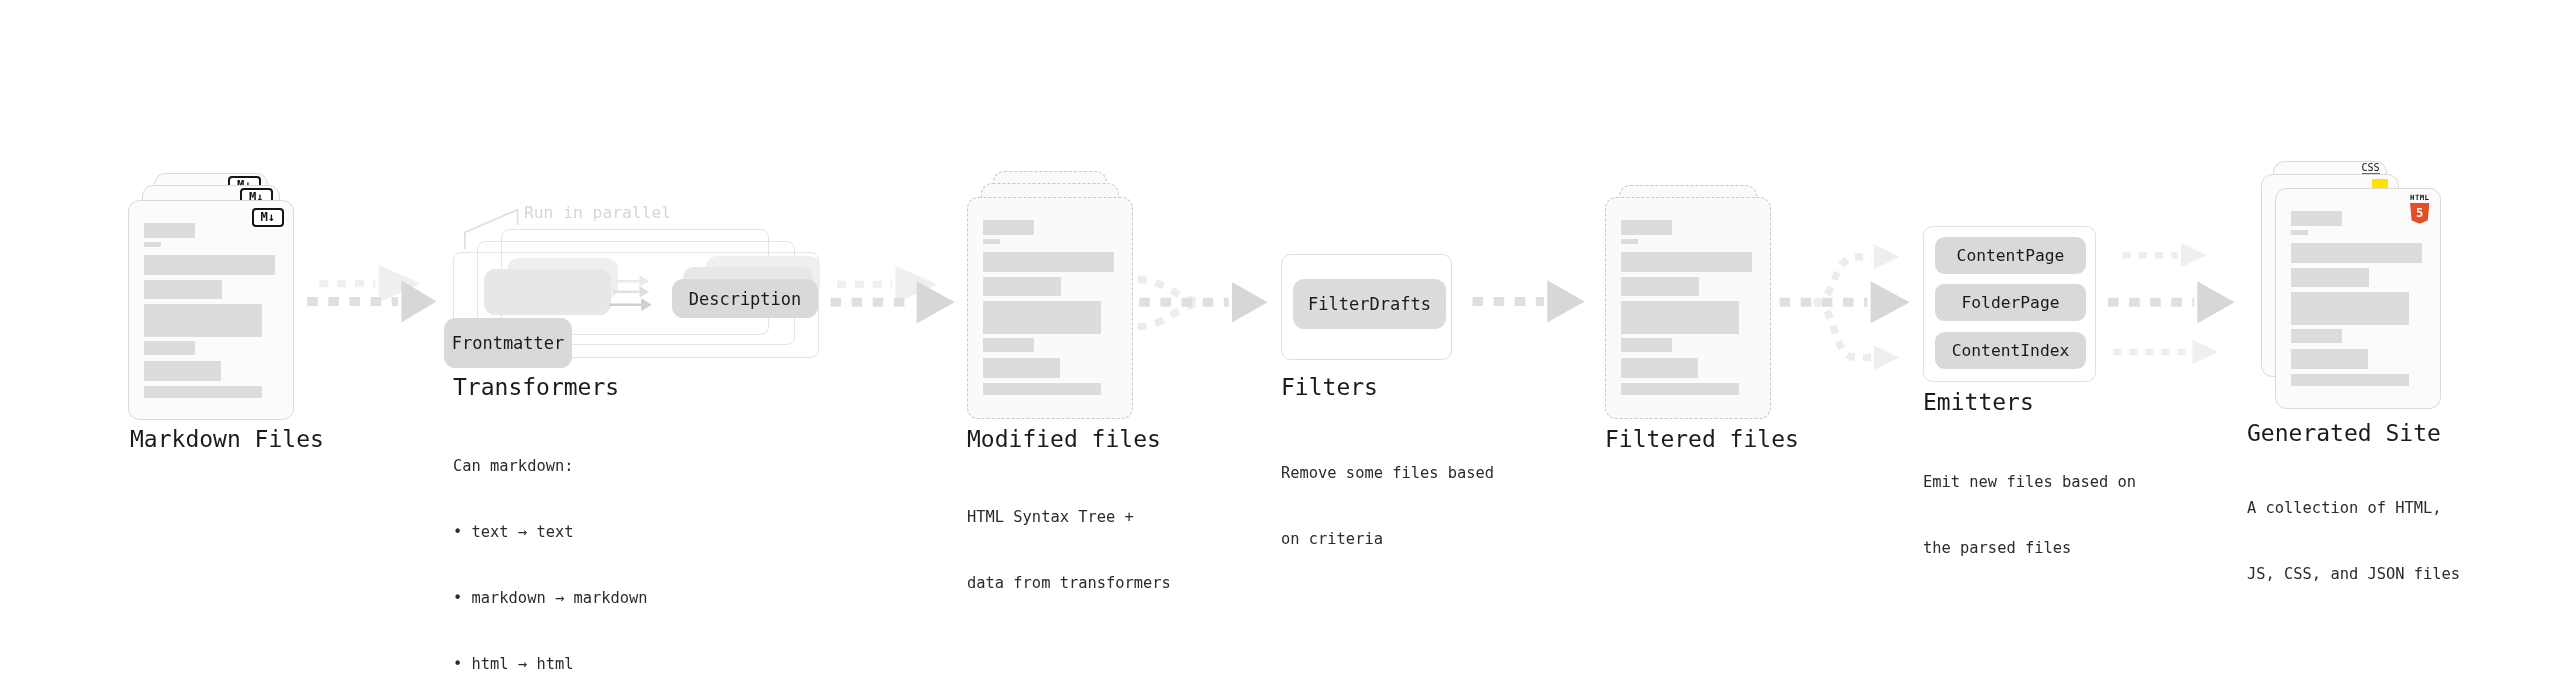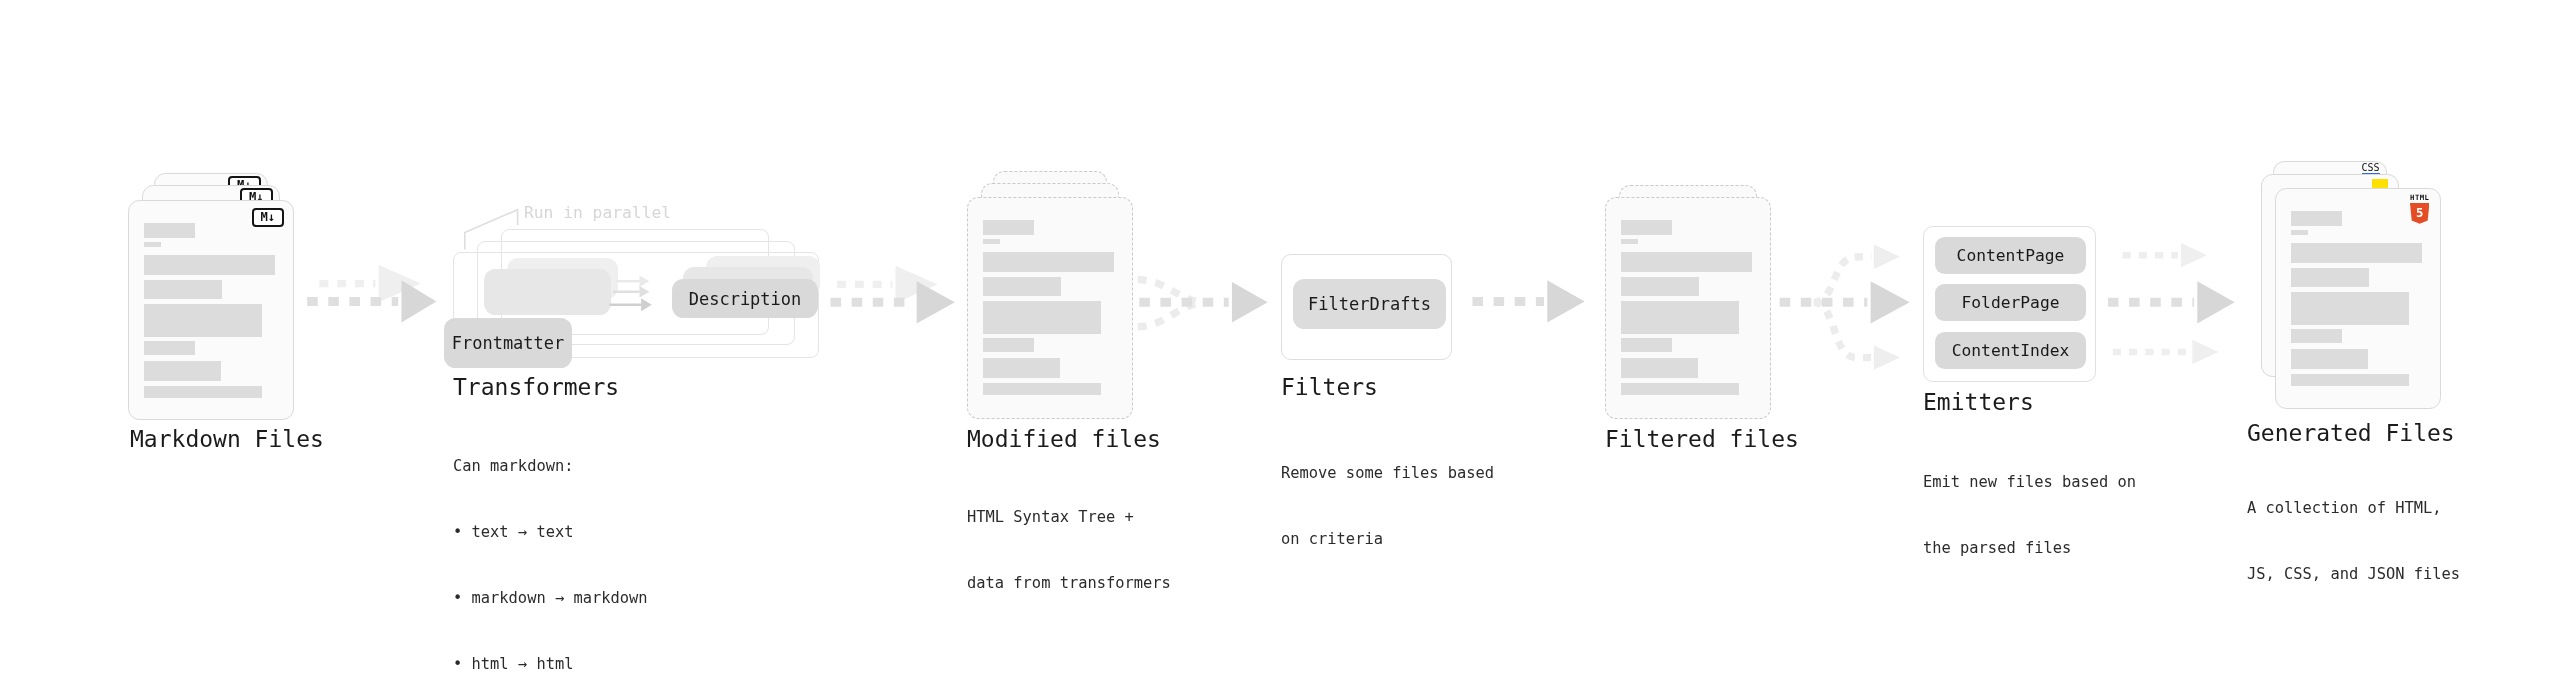--- a/index.html
+++ b/index.html
@@ -204,21 +204,21 @@
         <div class="bar b1"></div>
         <div class="bar b2"></div>
         <div class="bar b3"></div>
         <div class="bar b4"></div>
         <div class="bar b5"></div>
         <div class="bar b6"></div>
         <div class="bar b7"></div>
         <div class="bar b8"></div>
       </div>
     </div>
-    <div class="title" style="left:2247px;top:421px;">Generated Files</div>
+    <div class="title" style="left:2247px;top:421px;">Generated Site</div>
     <div class="desc" style="left:2247px;top:453px;">
       <div>A collection of HTML,</div>
       <div>JS, CSS, and JSON files</div>
     </div>
   </div>
 
   <svg class="arrows" width="2576" height="681" viewBox="0 0 3170 838">
 
     <g>
       <polyline points="572,307 572,286 637,258 637,277" fill="none" stroke="#dedede" stroke-width="2"></polyline>

